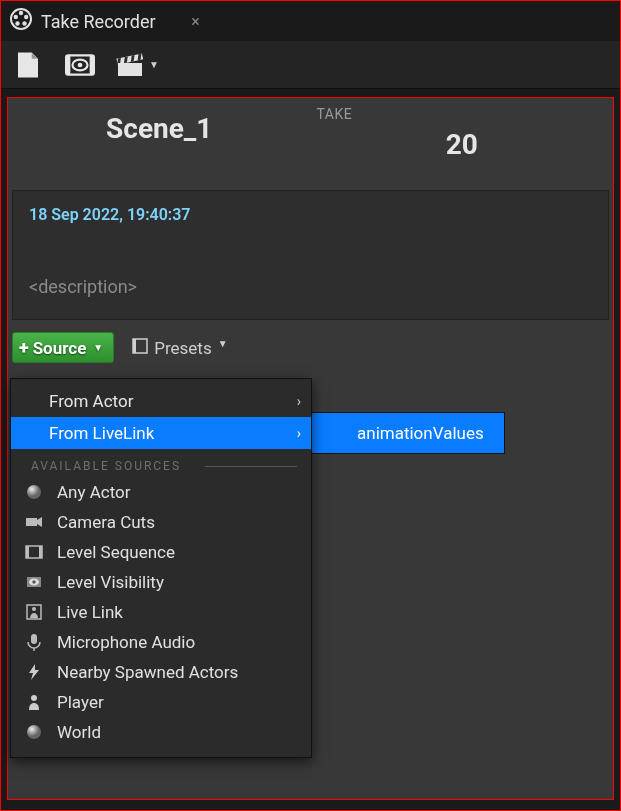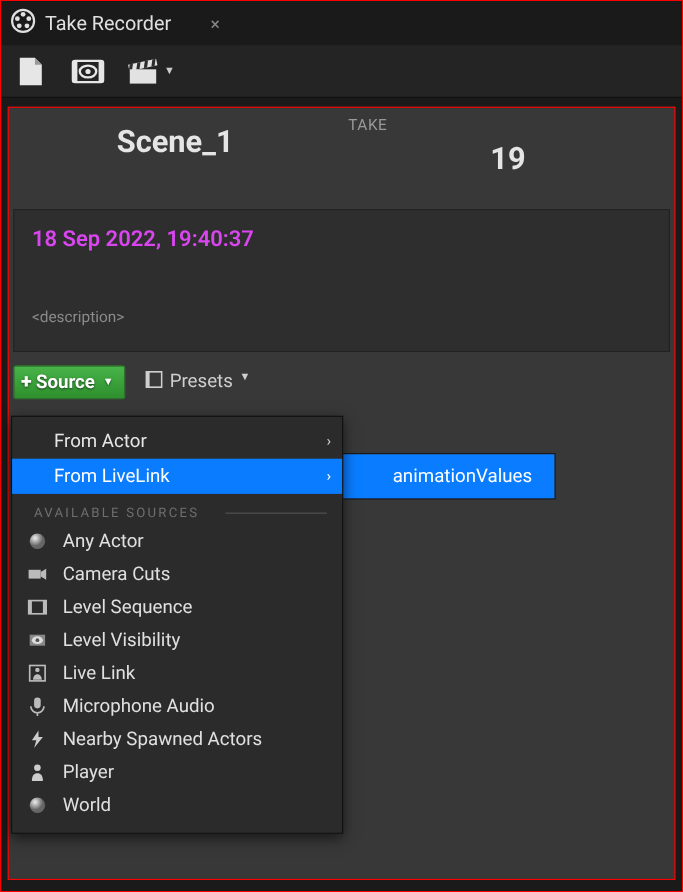--- a/index.html
+++ b/index.html
@@ -23,22 +23,22 @@
   .main-panel { position:absolute; top:96px; left:6px; right:6px; bottom:10px; background:#383838; border:1px solid #ff0000; }
 
   
   .infocols { display:flex; height:88px; }
   .infocol { flex:1; padding:8px 6px 6px 6px; }
   .infolabel { font-size:14px; color:#9a9a9a; letter-spacing:0.5px; }
   .infoval { font-size:28px; font-weight:700; color:#e5e5e5; text-align:center; margin-top:6px; }
 
   
   .metabox { margin:4px 4px 6px 4px; background:#2e2e2e; border:1px solid #222; padding:14px 16px 12px 16px; height:130px; }
-  .metadate { font-size:20px; color:#d946ef; font-weight:600; }
-  .metadesc { font-size:14px; color:#8a8a8a; margin-top:52px; }
+  .metadate { font-size:16px; color:#7dd3fc; font-weight:600; }
+  .metadesc { font-size:18px; color:#8a8a8a; margin-top:52px; }
 
   
   .srcbar { display:flex; align-items:center; gap:12px; padding:6px 4px 6px 4px; }
   .src-btn { background:#3aa63a; background:linear-gradient(#49b449,#2d8f2d); border:1px solid #2a7a2a; border-radius:3px; padding:4px 10px 4px 6px; display:flex; align-items:center; gap:4px; color:#fff; font-weight:700; font-size:17px; text-shadow:0 1px 2px rgba(0,0,0,0.6); cursor:pointer; }
   .src-btn .plus { font-weight:900; font-size:18px; }
   .src-btn .caret { font-size:10px; margin-left:3px; }
   .presets-btn { display:flex; align-items:flex-start; gap:6px; color:#cfcfcf; font-size:17px; cursor:pointer; padding:4px 6px; }
   .presets-btn .caret { font-size:10px; color:#cfcfcf; }
   .presets-icon svg { width:16px; height:16px; }
 
@@ -112,21 +112,21 @@
   </div>
 
   <div class="main-panel">
 
     <div class="infocols">
       <div class="infocol">
         <div class="infoval">Scene_1</div>
       </div>
       <div class="infocol">
         <div class="infolabel">TAKE</div>
-        <div class="infoval">19</div>
+        <div class="infoval">20</div>
       </div>
     </div>
 
     <div class="metabox">
       <div class="metadate">18 Sep 2022, 19:40:37</div>
       <div class="metadesc">&lt;description&gt;</div>
     </div>
 
     <div class="srcbar">
       <div class="src-btn">

